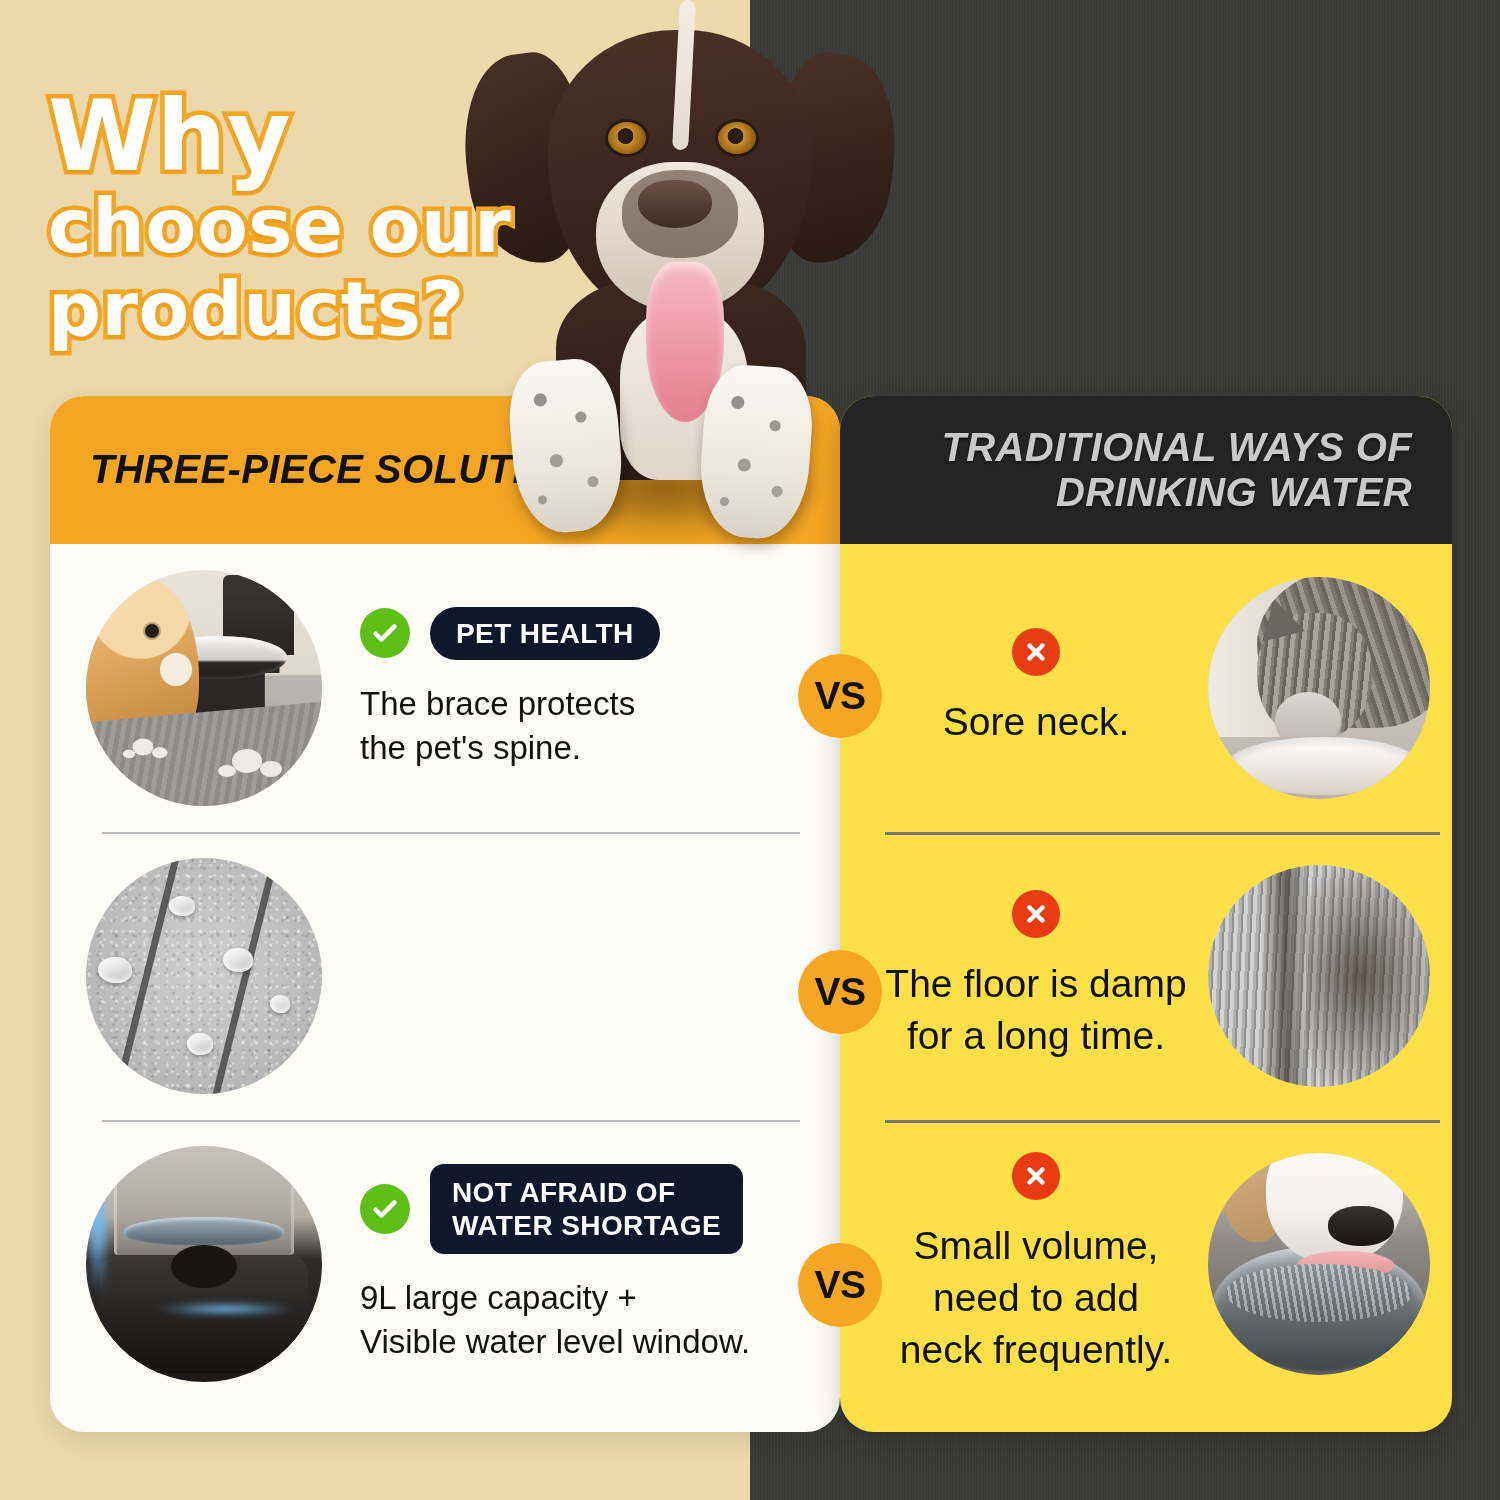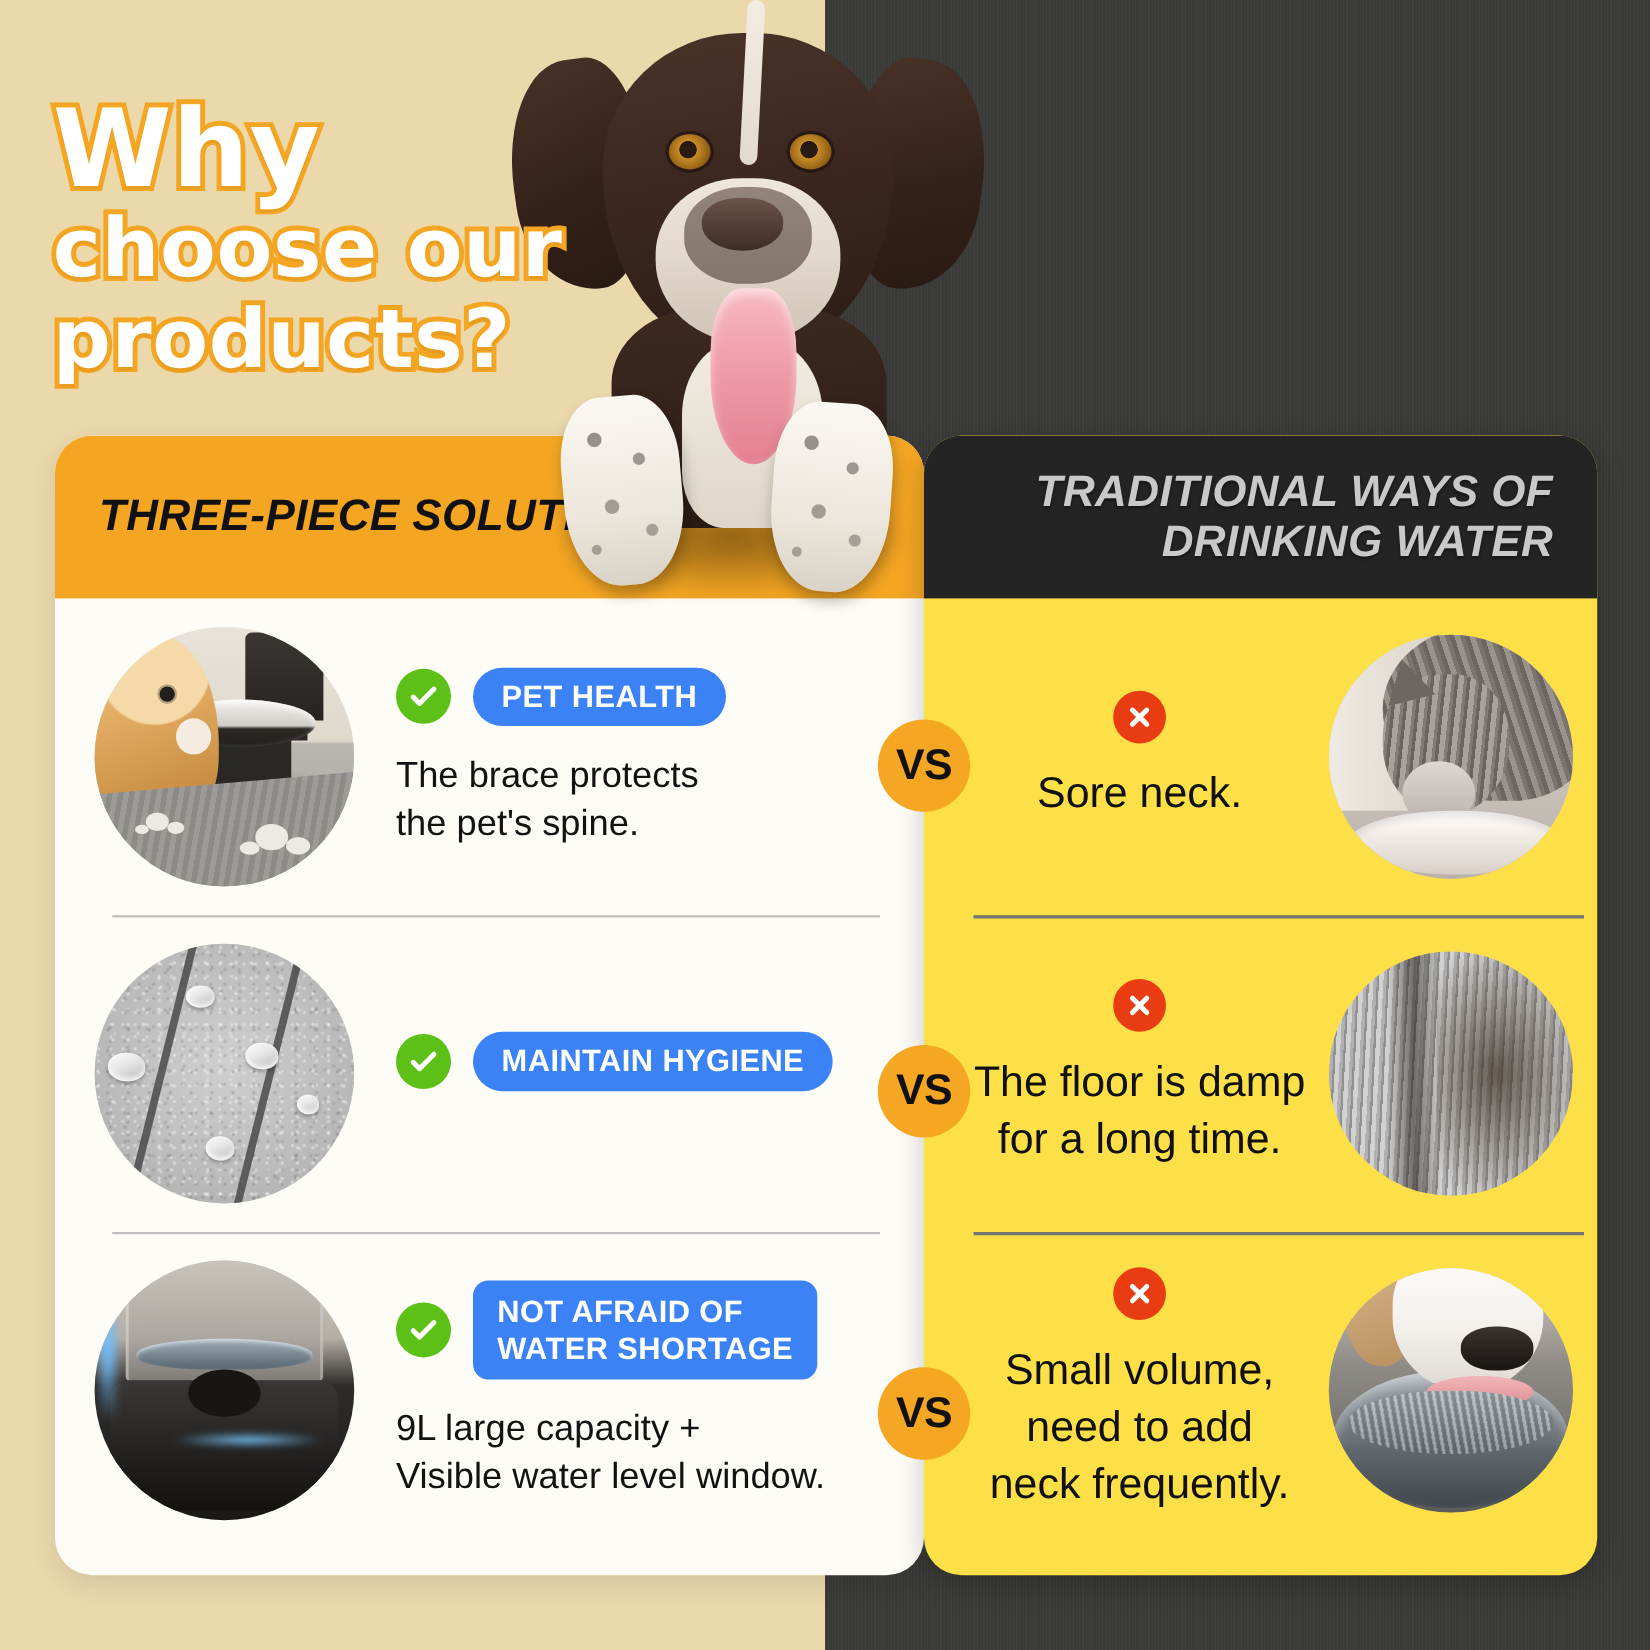--- a/index.html
+++ b/index.html
@@ -342,21 +342,21 @@
   .l-text { margin-left:38px; flex:1; }
   .badge-row { display:flex; align-items:center; gap:20px; margin-bottom:22px; }
   .check {
     width:50px; height:50px; flex:0 0 50px;
     border-radius:50%;
     background:#5DC017;
     display:flex; align-items:center; justify-content:center;
   }
   .check svg { display:block; }
   .pill {
-    background:#3b82f6;
+    background:#0f172a;
     color:#FFFFFF;
     font-weight:700;
     font-size:28px;
     letter-spacing:.4px;
     padding:10px 26px;
     border-radius:30px;
     line-height:1.18;
     white-space:pre-line;
   }
   .pill.two-line {
@@ -555,28 +555,20 @@
         <div class="grain"></div>
         <div class="stripe s1"></div>
         <div class="stripe s2"></div>
         <div class="drop d1"></div>
         <div class="drop d2"></div>
         <div class="drop d3"></div>
         <div class="drop d4"></div>
         <div class="drop d5"></div>
       </div>
       <div class="l-text">
-        <div class="badge-row">
-          <span class="check">
-            <svg width="30" height="30" viewBox="0 0 24 24">
-                <path d="M4.5 12.6l4.6 4.6L19.6 6.7" fill="none" stroke="#fff" stroke-width="3.6" stroke-linecap="round" stroke-linejoin="round"></path>
-              </svg>
-          </span>
-          <span class="pill">MAINTAIN HYGIENE</span>
-        </div>
       </div>
     </div>
 
     <div class="row-l">
       <div class="photo ph-disp">
         <div class="tank"></div>
         <div class="water"></div>
         <div class="base"></div>
         <div class="hub"></div>
         <div class="glow1"></div>

